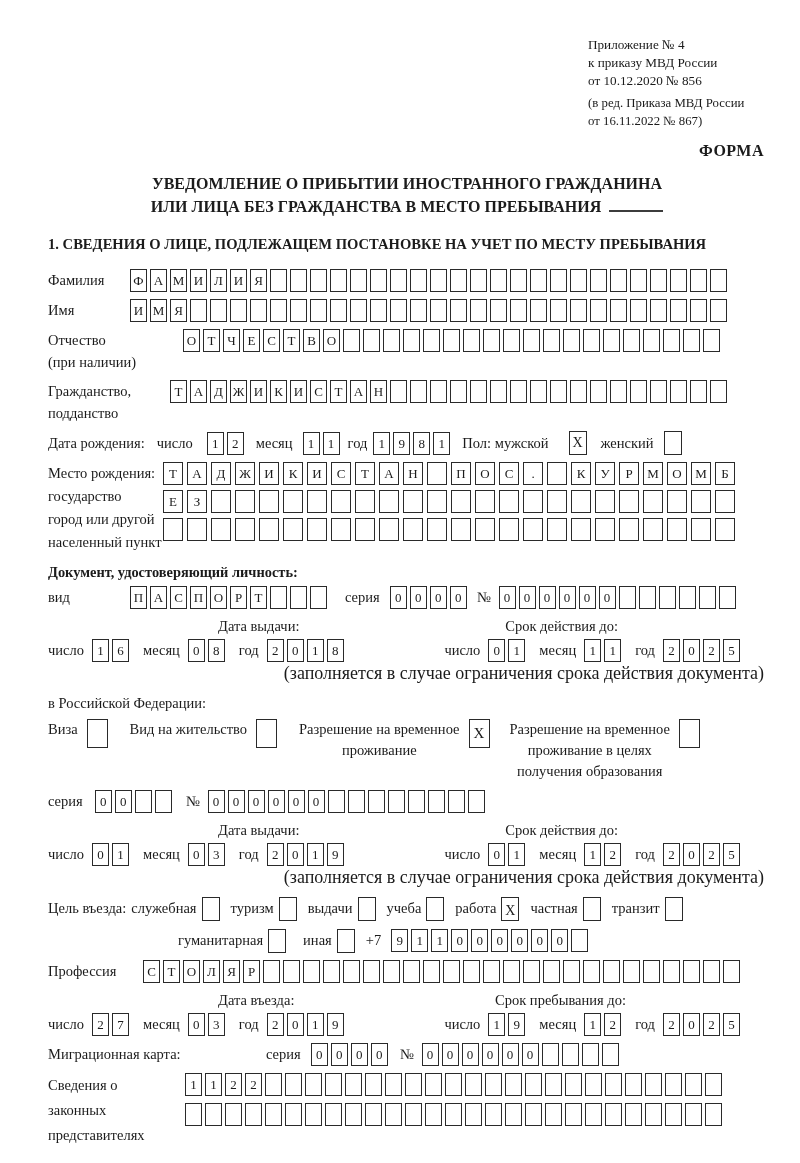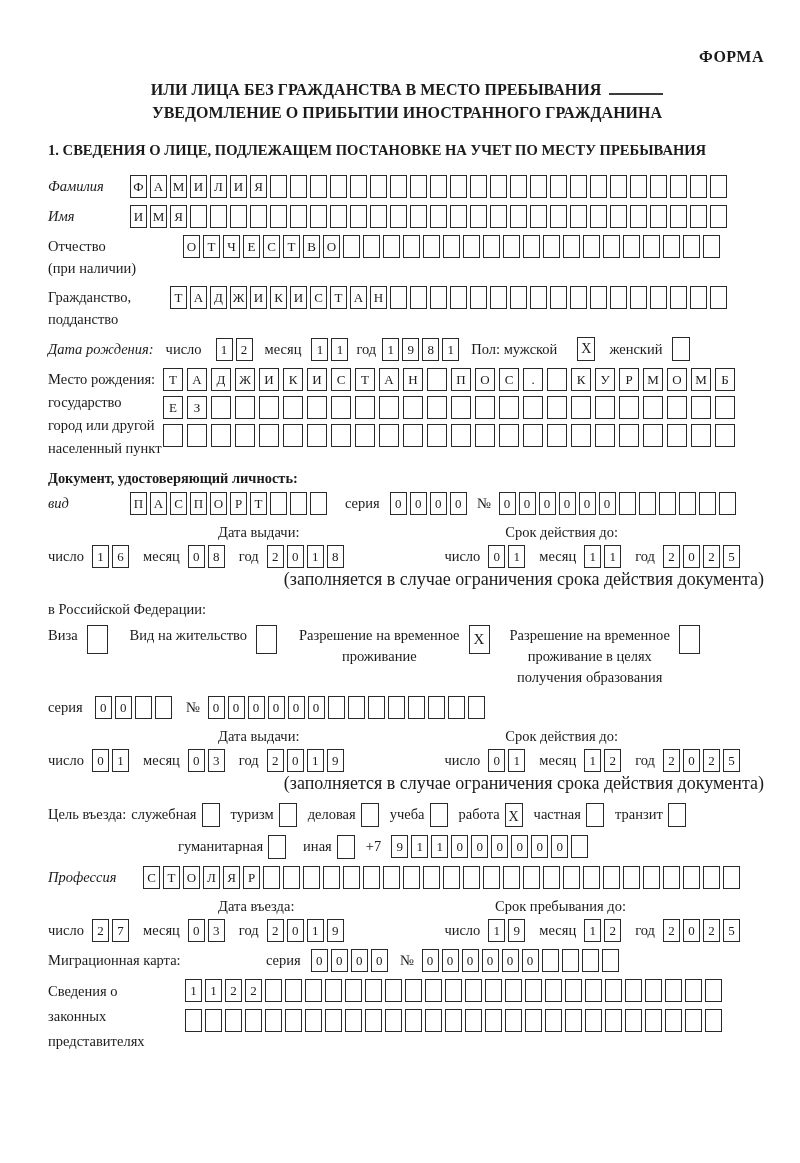--- a/index.html
+++ b/index.html
@@ -14,21 +14,21 @@
   .note .small { font-size:12.8px; }
   .note .gap { margin-top:4px; }
   .forma { text-align:right; font-weight:bold; font-size:16px; letter-spacing:.5px; margin:12px 2px 0 0; }
   
   .title { text-align:center; font-weight:bold; font-size:16px; line-height:23px; margin-top:12px; }
   .blank-line { display:inline-block; width:54px; height:14px; border-bottom:2.2px solid #3c3c3c; margin-left:8px; }
   .sec-title { font-weight:bold; font-size:14.6px; margin:18px 0 16px 0; }
   
   .row { display:flex; align-items:flex-start; margin-bottom:7px; }
   .row.center { align-items:center; }
-  .lbl { flex:0 0 auto; line-height:23px;font-style:italic; }
+  .lbl { flex:0 0 auto; line-height:23px; }
   .lbl2 { flex:0 0 auto; line-height:22px; }
   .cells { display:flex; flex-wrap:nowrap; gap:3px; flex:0 0 auto; }
   .cell {
     flex:0 0 auto; box-sizing:content-box; width:15px; height:21px;
     border:1.5px solid #2a2a2a; text-align:center; line-height:21px;
     font-size:13px; background:#fff;
   }
   .cells.wide { gap:4px; }
   .cells.wide .cell { width:18px; }
   .cb {
@@ -52,27 +52,34 @@
   .purpose > span { margin-right:5px; line-height:25px; }
   .purpose .cb { margin-right:11px; }
   
   .rep-rows { display:flex; flex-direction:column; gap:7px; }
 </style>
 </head>
 <body>
 
 <div class="page">
 
+  <div class="note">
+    <div>Приложение № 4</div>
+    <div>к приказу МВД России</div>
+    <div>от 10.12.2020 № 856</div>
+    <div class="small gap">(в ред. Приказа МВД России</div>
+    <div class="small">от 16.11.2022 № 867)</div>
+  </div>
   <div class="forma">ФОРМА</div>
 
   <div class="title">
+    <div>УВЕДОМЛЕНИЕ О ПРИБЫТИИ ИНОСТРАННОГО ГРАЖДАНИНА</div>
     <div>
       <span>ИЛИ ЛИЦА БЕЗ ГРАЖДАНСТВА В МЕСТО ПРЕБЫВАНИЯ</span><span class="blank-line"></span>
     </div>
-    <div>УВЕДОМЛЕНИЕ О ПРИБЫТИИ ИНОСТРАННОГО ГРАЖДАНИНА</div>
   </div>
 
   <div class="sec-title">1. СВЕДЕНИЯ О ЛИЦЕ, ПОДЛЕЖАЩЕМ ПОСТАНОВКЕ НА УЧЕТ ПО МЕСТУ ПРЕБЫВАНИЯ</div>
 
   <div class="row">
     <div class="lbl" style="width:82px">Фамилия</div>
     <div class="cells">
         <span class="cell">Ф</span>
         <span class="cell">А</span>
         <span class="cell">М</span>
@@ -515,21 +522,21 @@
     </div>
   </div>
   <div class="footnote">(заполняется в случае ограничения срока действия документа)</div>
 
   <div class="row center purpose">
     <span>Цель въезда:</span>
     <span>служебная</span>
     <span class="cb"></span>
     <span>туризм</span>
     <span class="cb"></span>
-    <span>деловая</span>
+    <span>выдачи</span>
     <span class="cb"></span>
     <span>учеба</span>
     <span class="cb"></span>
     <span>работа</span>
     <span class="cb">X</span>
     <span>частная</span>
     <span class="cb"></span>
     <span>транзит</span>
     <span class="cb"></span>
   </div>

